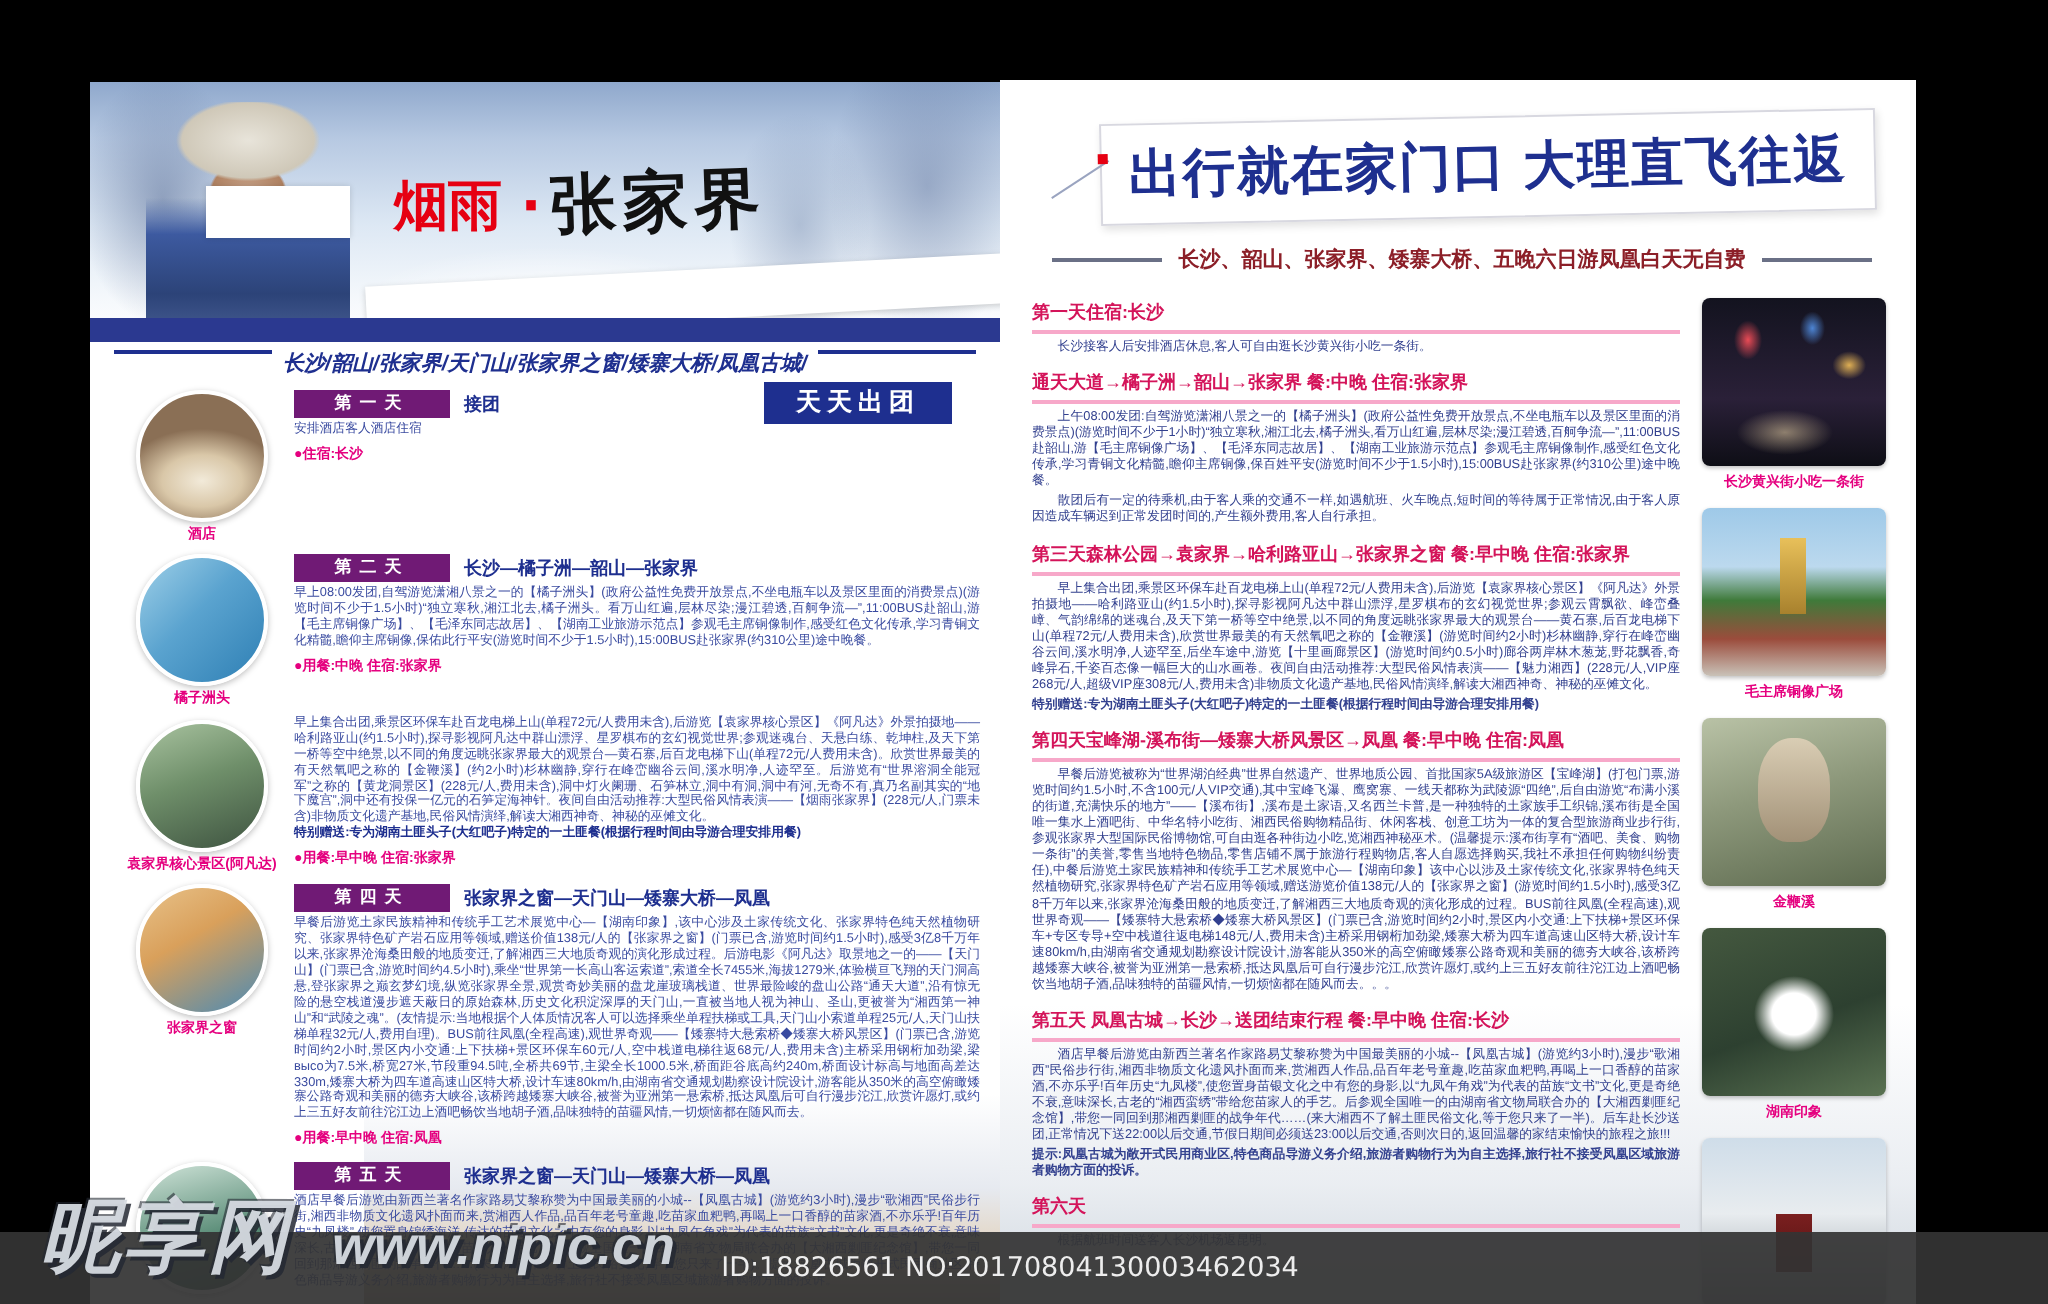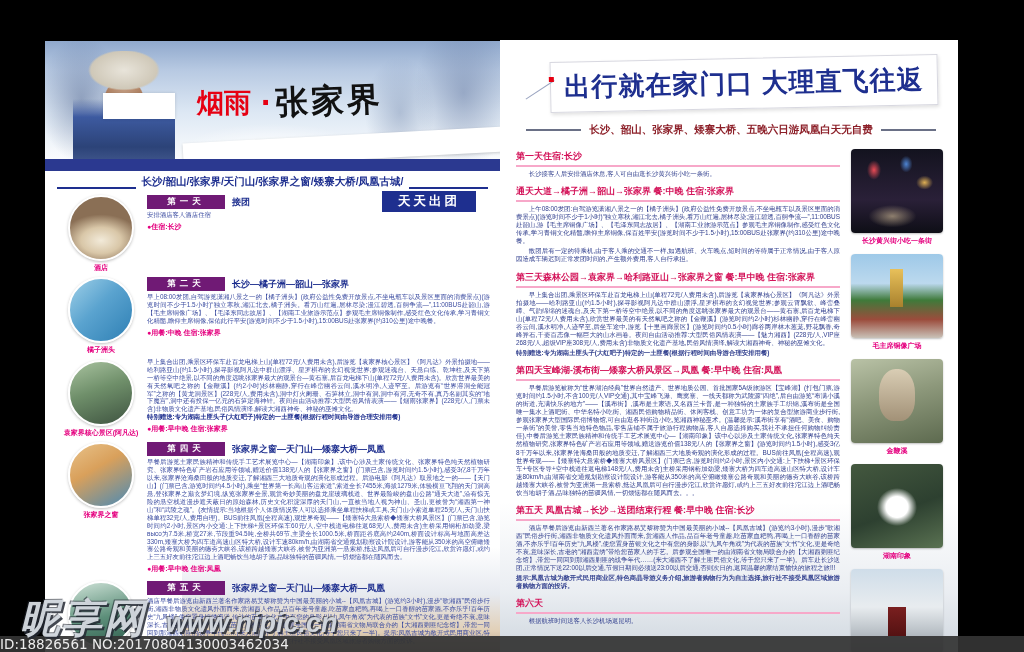--- a/index.html
+++ b/index.html
@@ -23,22 +23,22 @@
       linear-gradient(180deg, rgba(150,170,200,.0) 40%, #3d5aa0 55%, #2c4378 80%, #4a6096 100%);}
   .mask-box{position:absolute;left:58px;top:52px;width:72px;height:26px;background:#fff;
     box-shadow:0 0 3px rgba(0,0,0,.15);}
   .lp-title{position:absolute;left:152px;top:38px;white-space:nowrap;}
   .t-red{color:#e60012;font-size:27px;font-weight:bold;font-family:"DejaVu Sans",sans-serif;}
   .t-black{color:#111;font-size:33px;font-weight:bold;font-family:"DejaVu Serif",serif;
     display:inline-block;transform:rotate(-2deg);letter-spacing:3px;}
   .mask-strip{position:absolute;left:138px;top:94px;width:320px;height:25px;background:#fff;
     transform:rotate(-3deg);box-shadow:0 1px 3px rgba(0,0,0,.18);}
   .lp-navybar{position:absolute;left:0;right:0;bottom:0;height:12px;background:#2b3990;}
-  .lp-route{display:flex;align-items:flex-end;margin:4px 6px 0 6px;color:#1e2f8f;font-weight:bold;
-    font-size:10.5px;white-space:nowrap;}
+  .lp-route{display:flex;align-items:flex-start;margin:4px 6px 0 6px;color:#1e2f8f;font-weight:bold;
+    font-size:10.5px;white-space:nowrap;font-style:italic;}
   .lp-route::before,.lp-route::after{content:"";flex:1;height:2px;background:#1e2f8f;margin:0 6px;}
   .lp-badge{position:absolute;right:24px;top:150px;background:#1e2f8f;color:#fff;font-weight:bold;
     font-size:12.5px;letter-spacing:3px;padding:2px 16px;z-index:3;}
   .lp-days{position:relative;z-index:1;padding:4px 10px 0 10px;}
   .lday{display:flex;margin-bottom:3px;}
   .lday-photo-col{width:92px;flex:0 0 92px;text-align:center;padding-top:2px;}
   .circle{width:62px;height:62px;border-radius:50%;margin:0 auto;border:2px solid #fff;
     box-shadow:0 1px 3px rgba(0,0,0,.25);}
   .c1{background:radial-gradient(40px 26px at 50% 70%, #f2ead9 0%, #d9c7a8 50%, #8a6f55 100%),#a98c6d;}
   .c2{background:linear-gradient(135deg,#9fd0e8 0%,#5aa3cf 45%,#2e7fb4 100%);position:relative;}
@@ -98,22 +98,22 @@
   .p4::before{content:"";position:absolute;left:28%;top:28%;width:44%;height:46%;border-radius:50% 50% 45% 45%;
     background:radial-gradient(closest-side,#ffffff 55%,rgba(255,255,255,0));}
   .p5{background:linear-gradient(180deg,#cfdde9 0%,#e8ecef 45%,#b9c0c6 75%,#8e969c 100%);
     position:relative;overflow:hidden;}
   .p5::before{content:"";position:absolute;left:40%;top:45%;width:20%;height:35%;
     background:linear-gradient(180deg,#7a1f1f,#541212);}
   .rp-fade{position:absolute;left:0;right:0;bottom:0;height:150px;z-index:0;pointer-events:none;
     background:linear-gradient(180deg, rgba(255,255,255,0) 0%, rgba(160,175,195,.22) 60%,
       rgba(130,150,170,.38) 100%);}
   
-  .id-bar{position:absolute;left:0;right:0;bottom:0;height:16px;background:rgba(52,52,52,.93);
-    z-index:5;display:flex;align-items:center;justify-content:flex-start;padding-right:14px;
+  .id-bar{position:absolute;left:0;right:0;bottom:0;height:36px;background:rgba(52,52,52,.93);
+    z-index:5;display:flex;align-items:center;justify-content:center;padding-right:14px;
     color:#ededed;font-size:13.5px;font-family:"DejaVu Sans",sans-serif;}
   .nipic-watermark{position:absolute;left:20px;bottom:6px;z-index:6;display:flex;align-items:baseline;
     font-style:italic;font-weight:800;white-space:nowrap;}
   .wm-cn{font-size:40px;color:rgba(214,219,226,.95);
     text-shadow:2px 2px 0 rgba(35,40,50,.85),-1px -1px 0 rgba(35,40,50,.6);letter-spacing:2px;}
   .wm-url{font-size:27px;margin-left:20px;color:rgba(214,219,226,.95);
     text-shadow:2px 2px 0 rgba(35,40,50,.85),-1px -1px 0 rgba(35,40,50,.6);text-align:center;}
 </style>
 </head>
 <body>

